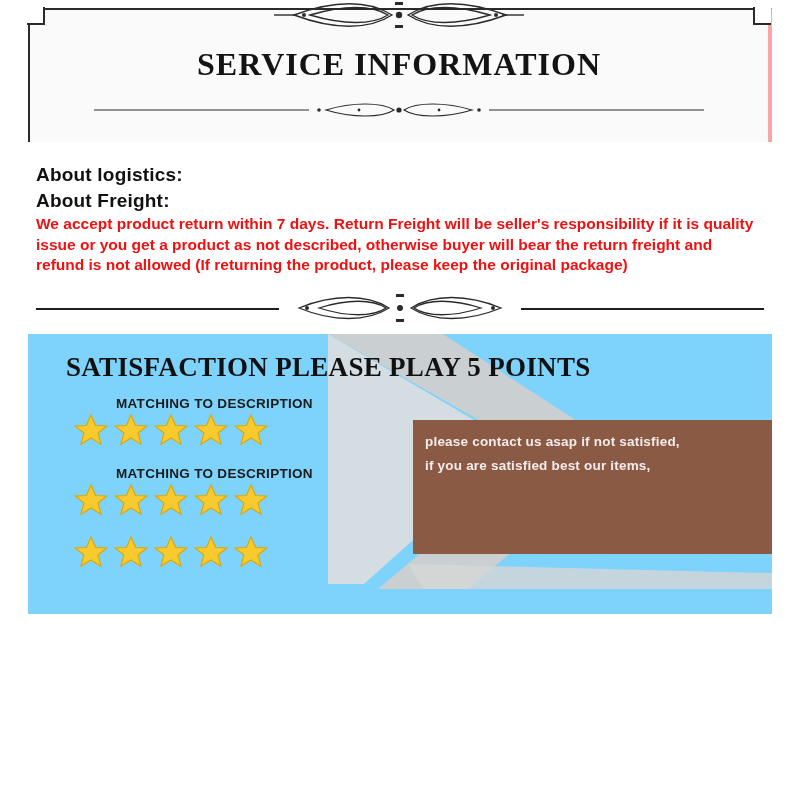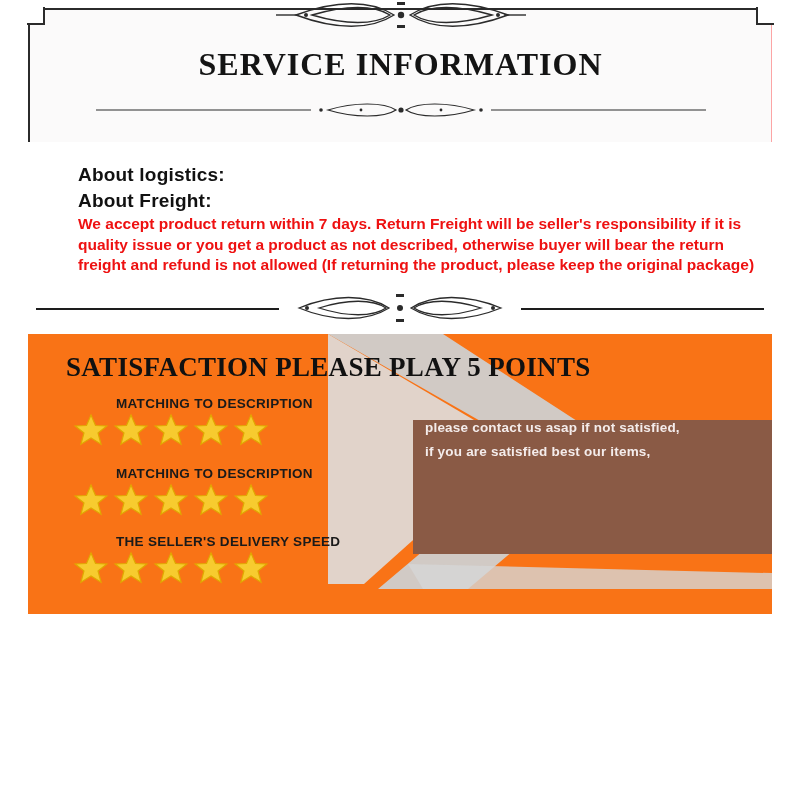--- a/index.html
+++ b/index.html
@@ -22,21 +22,21 @@
   }
 
   
   .header-banner {
     position: relative;
     margin: 8px 28px 0 28px;
     height: 132px;
     background: #fbfafa;
     border-top: 2px solid #2b2b2b;
     border-left: 2px solid #2b2b2b;
-    border-right: 1px solid #fca5a5;
+    border-right: 4px solid #fca5a5;
     border-bottom: none;
   }
   .corner {
     position: absolute;
     width: 16px;
     height: 16px;
     background: #ffffff;
   }
   .corner.tl { top: -3px; left: -3px; border-right: 2px solid #2b2b2b; border-bottom: 2px solid #2b2b2b; }
   .corner.tr { top: -3px; right: -3px; border-left: 2px solid #2b2b2b; border-bottom: 2px solid #2b2b2b; }
@@ -63,21 +63,20 @@
   .flourish-mid {
     position: absolute;
     top: 88px;
     left: 50%;
     transform: translateX(-50%);
   }
 
   
   .content {
     padding: 18px 36px 0 36px;
-    margin-left: 42px;
   }
   .sec-heading {
     font-size: 19px;
     font-weight: bold;
     color: #111111;
     margin: 4px 0 2px 0;
     letter-spacing: 0.2px;
   }
   .sec-body {
     font-size: 15.5px;
@@ -108,21 +107,21 @@
     transform: translateX(-50%);
     background: #ffffff;
     padding: 0 6px;
   }
 
   
   .panel {
     position: relative;
     margin: 4px 28px 0 28px;
     height: 280px;
-    background: #f97316;
+    background: #7dd3fc;
     overflow: hidden;
   }
   .panel-title {
     position: absolute;
     top: 18px;
     left: 38px;
     font-family: "Liberation Serif", serif;
     font-size: 27px;
     font-weight: bold;
     color: #111111;
@@ -173,21 +172,21 @@
     color: #ffffff;
   }
   .note-line {
     font-size: 13.5px;
     font-weight: bold;
     color: #f4eceb;
     margin: 0 0 8px 12px;
     line-height: 1.2;
     letter-spacing: 0.2px;
   }
-  .note-line:first-child { }
+  .note-line:first-child { padding-top: 14px; }
 </style>
 </head>
 <body>
 
 <div class="page">
 
   <div class="header-banner">
     <div class="corner tl"></div>
     <div class="corner tr"></div>
 
@@ -306,21 +305,20 @@
             <polygon points="12,2 15,9 22.5,9.3 16.7,14 18.7,21.5 12,17.3 5.3,21.5 7.3,14 1.5,9.3 9,9" fill="#f7cb2f" stroke="#e0a800" stroke-width="0.8"></polygon>
           </svg><svg width="38" height="36" viewBox="0 0 24 24">
             <polygon points="12,2 15,9 22.5,9.3 16.7,14 18.7,21.5 12,17.3 5.3,21.5 7.3,14 1.5,9.3 9,9" fill="#f7cb2f" stroke="#e0a800" stroke-width="0.8"></polygon>
           </svg><svg width="38" height="36" viewBox="0 0 24 24">
             <polygon points="12,2 15,9 22.5,9.3 16.7,14 18.7,21.5 12,17.3 5.3,21.5 7.3,14 1.5,9.3 9,9" fill="#f7cb2f" stroke="#e0a800" stroke-width="0.8"></polygon>
           </svg>
       </div>
     </div>
 
     <div class="rating-block r3">
-      <div class="rating-label">THE SELLER'S DELIVERY SPEED</div>
       <div class="stars">
         <svg width="38" height="36" viewBox="0 0 24 24">
             <polygon points="12,2 15,9 22.5,9.3 16.7,14 18.7,21.5 12,17.3 5.3,21.5 7.3,14 1.5,9.3 9,9" fill="#f7cb2f" stroke="#e0a800" stroke-width="0.8"></polygon>
           </svg><svg width="38" height="36" viewBox="0 0 24 24">
             <polygon points="12,2 15,9 22.5,9.3 16.7,14 18.7,21.5 12,17.3 5.3,21.5 7.3,14 1.5,9.3 9,9" fill="#f7cb2f" stroke="#e0a800" stroke-width="0.8"></polygon>
           </svg><svg width="38" height="36" viewBox="0 0 24 24">
             <polygon points="12,2 15,9 22.5,9.3 16.7,14 18.7,21.5 12,17.3 5.3,21.5 7.3,14 1.5,9.3 9,9" fill="#f7cb2f" stroke="#e0a800" stroke-width="0.8"></polygon>
           </svg><svg width="38" height="36" viewBox="0 0 24 24">
             <polygon points="12,2 15,9 22.5,9.3 16.7,14 18.7,21.5 12,17.3 5.3,21.5 7.3,14 1.5,9.3 9,9" fill="#f7cb2f" stroke="#e0a800" stroke-width="0.8"></polygon>
           </svg><svg width="38" height="36" viewBox="0 0 24 24">

